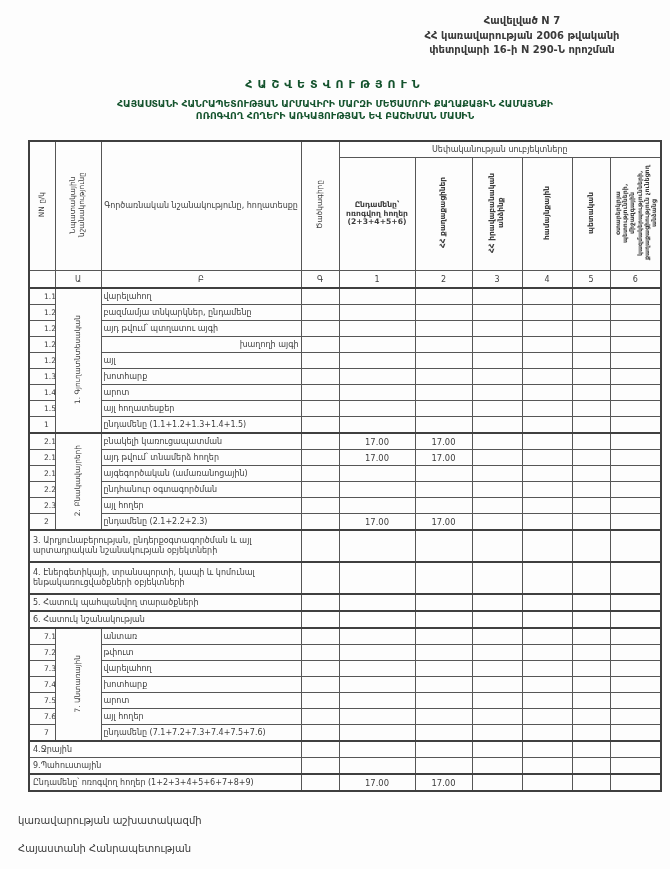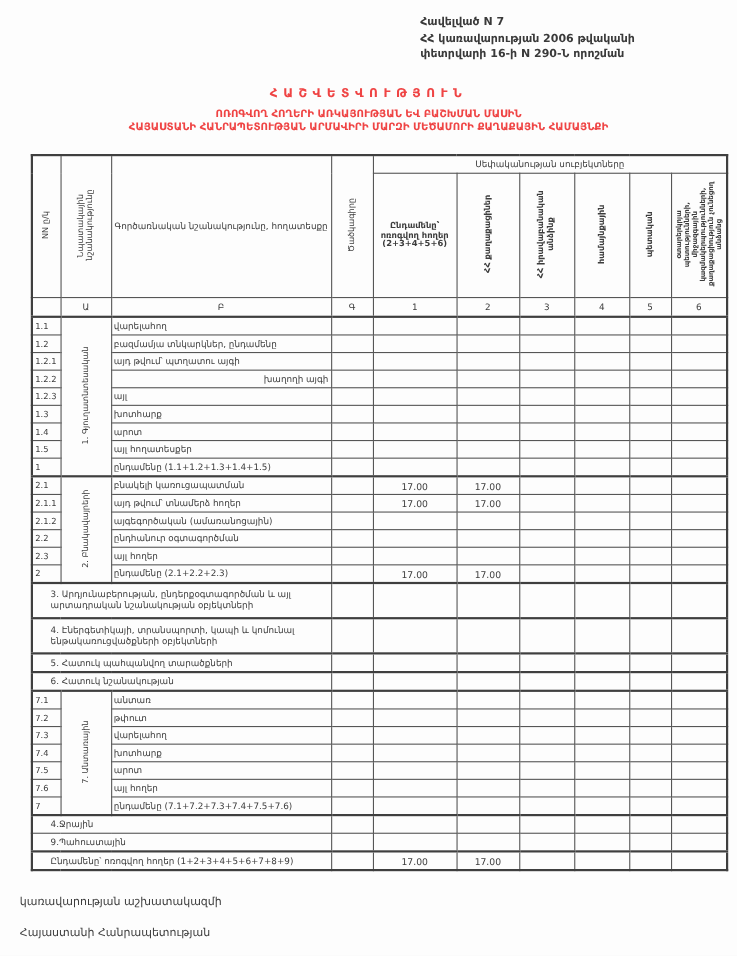--- a/index.html
+++ b/index.html
@@ -1,43 +1,43 @@
 <!DOCTYPE html>
 <html><head>
 <meta charset="utf-8">
 <style>
   html,body{margin:0;padding:0;background:#e8e8e8;}
   .page{position:relative;width:670px;height:869px;background:#fdfdfd;
         font-family:"DejaVu Sans",sans-serif;color:#3c3c3c;overflow:hidden;}
   
-  .appendix{position:absolute;top:14px;right:8px;width:280px;text-align:left;
+  .appendix{position:absolute;top:14px;right:8px;width:280px;text-align:center;
             font-weight:bold;font-size:10px;line-height:1.45;color:#3a3a3a;}
   
-  .title-block{position:absolute;top:78px;left:0;right:0;text-align:center;color:#ef4444;}
+  .title-block{position:absolute;top:78px;left:0;right:0;text-align:center;color:#14532d;}
   .title{font-weight:bold;font-size:11px;letter-spacing:5px;}
   .subtitle{font-weight:bold;font-size:9.3px;line-height:1.3;margin-top:7px;}
   
   table.rep{position:absolute;left:28px;top:140px;border-collapse:collapse;table-layout:fixed;
             width:632px;font-size:8px;color:#3c3c3c;}
   table.rep{border:2px solid #3f3f3f;}
   .rep th,.rep td{border:1px solid #565656;padding:0 2px;vertical-align:middle;
                   overflow:hidden;}
   .rep th{font-weight:normal;text-align:center;font-size:7.6px;line-height:1.15;margin-left:37px;}
   .hB th{height:112px;font-weight:bold;}
   .hA th{height:15px;font-size:8px;}
   .vt{writing-mode:vertical-rl;transform:rotate(180deg);display:inline-block;
       line-height:1.15;font-size:7.4px;max-height:106px;}
   .vt.small{font-size:6.3px;max-height:102px;}
   .sect .vt{font-size:7.4px;max-height:120px;}
   .letters td{height:16px;text-align:center;font-size:8px;border-bottom:2px solid #3f3f3f;}
   tr.body td{height:15px;}
-  td.nn{font-size:7.6px;padding-left:2px;}
+  td.nn{font-size:7.6px;padding-left:14px;}
   td.lbl{font-size:8px;white-space:nowrap;}
   td.lbl.center{text-align:right;}
-  td.full{font-size:8px;padding-left:16px;line-height:1.2;}
+  td.full{font-size:8px;padding-left:3px;line-height:1.2;}
   tr.tall td{height:30px;}
   td.sect{text-align:center;}
   td.v{text-align:center;font-size:8.4px;}
   tr.sec td{border-top:2px solid #3f3f3f;}
   
   .footer{position:absolute;left:18px;right:15px;top:800px;display:flex;
           justify-content:space-between;align-items:flex-end;font-size:10px;
           line-height:1.4;color:#3a3a3a;}
   .footer .who{white-space:pre-line;}
 </style>
@@ -48,22 +48,22 @@
 
   <div class="appendix">
     <div>Հավելված N 7</div>
     <div>ՀՀ կառավարության 2006 թվականի</div>
     <div>փետրվարի 16-ի N 290-Ն որոշման</div>
   </div>
 
   <div class="title-block">
     <div class="title">ՀԱՇՎԵՏՎՈՒԹՅՈՒՆ</div>
     <div class="subtitle">
+      <div>ՀԱՅԱՍՏԱՆԻ ՀԱՆՐԱՊԵՏՈՒԹՅԱՆ ԱՐՄԱՎԻՐԻ ՄԱՐԶԻ ՄԵԾԱՄՈՐԻ ՔԱՂԱՔԱՅԻՆ ՀԱՄԱՅՆՔԻ</div>
       <div>ՈՌՈԳՎՈՂ ՀՈՂԵՐԻ ԱՌԿԱՅՈՒԹՅԱՆ ԵՎ ԲԱՇԽՄԱՆ ՄԱՍԻՆ</div>
-      <div>ՀԱՅԱՍՏԱՆԻ ՀԱՆՐԱՊԵՏՈՒԹՅԱՆ ԱՐՄԱՎԻՐԻ ՄԱՐԶԻ ՄԵԾԱՄՈՐԻ ՔԱՂԱՔԱՅԻՆ ՀԱՄԱՅՆՔԻ</div>
     </div>
   </div>
 
   <table class="rep">
     <colgroup>
       <col style="width:26px">
         <col style="width:46px">
         <col style="width:200px">
       <col style="width:38px">
         <col style="width:76px">

